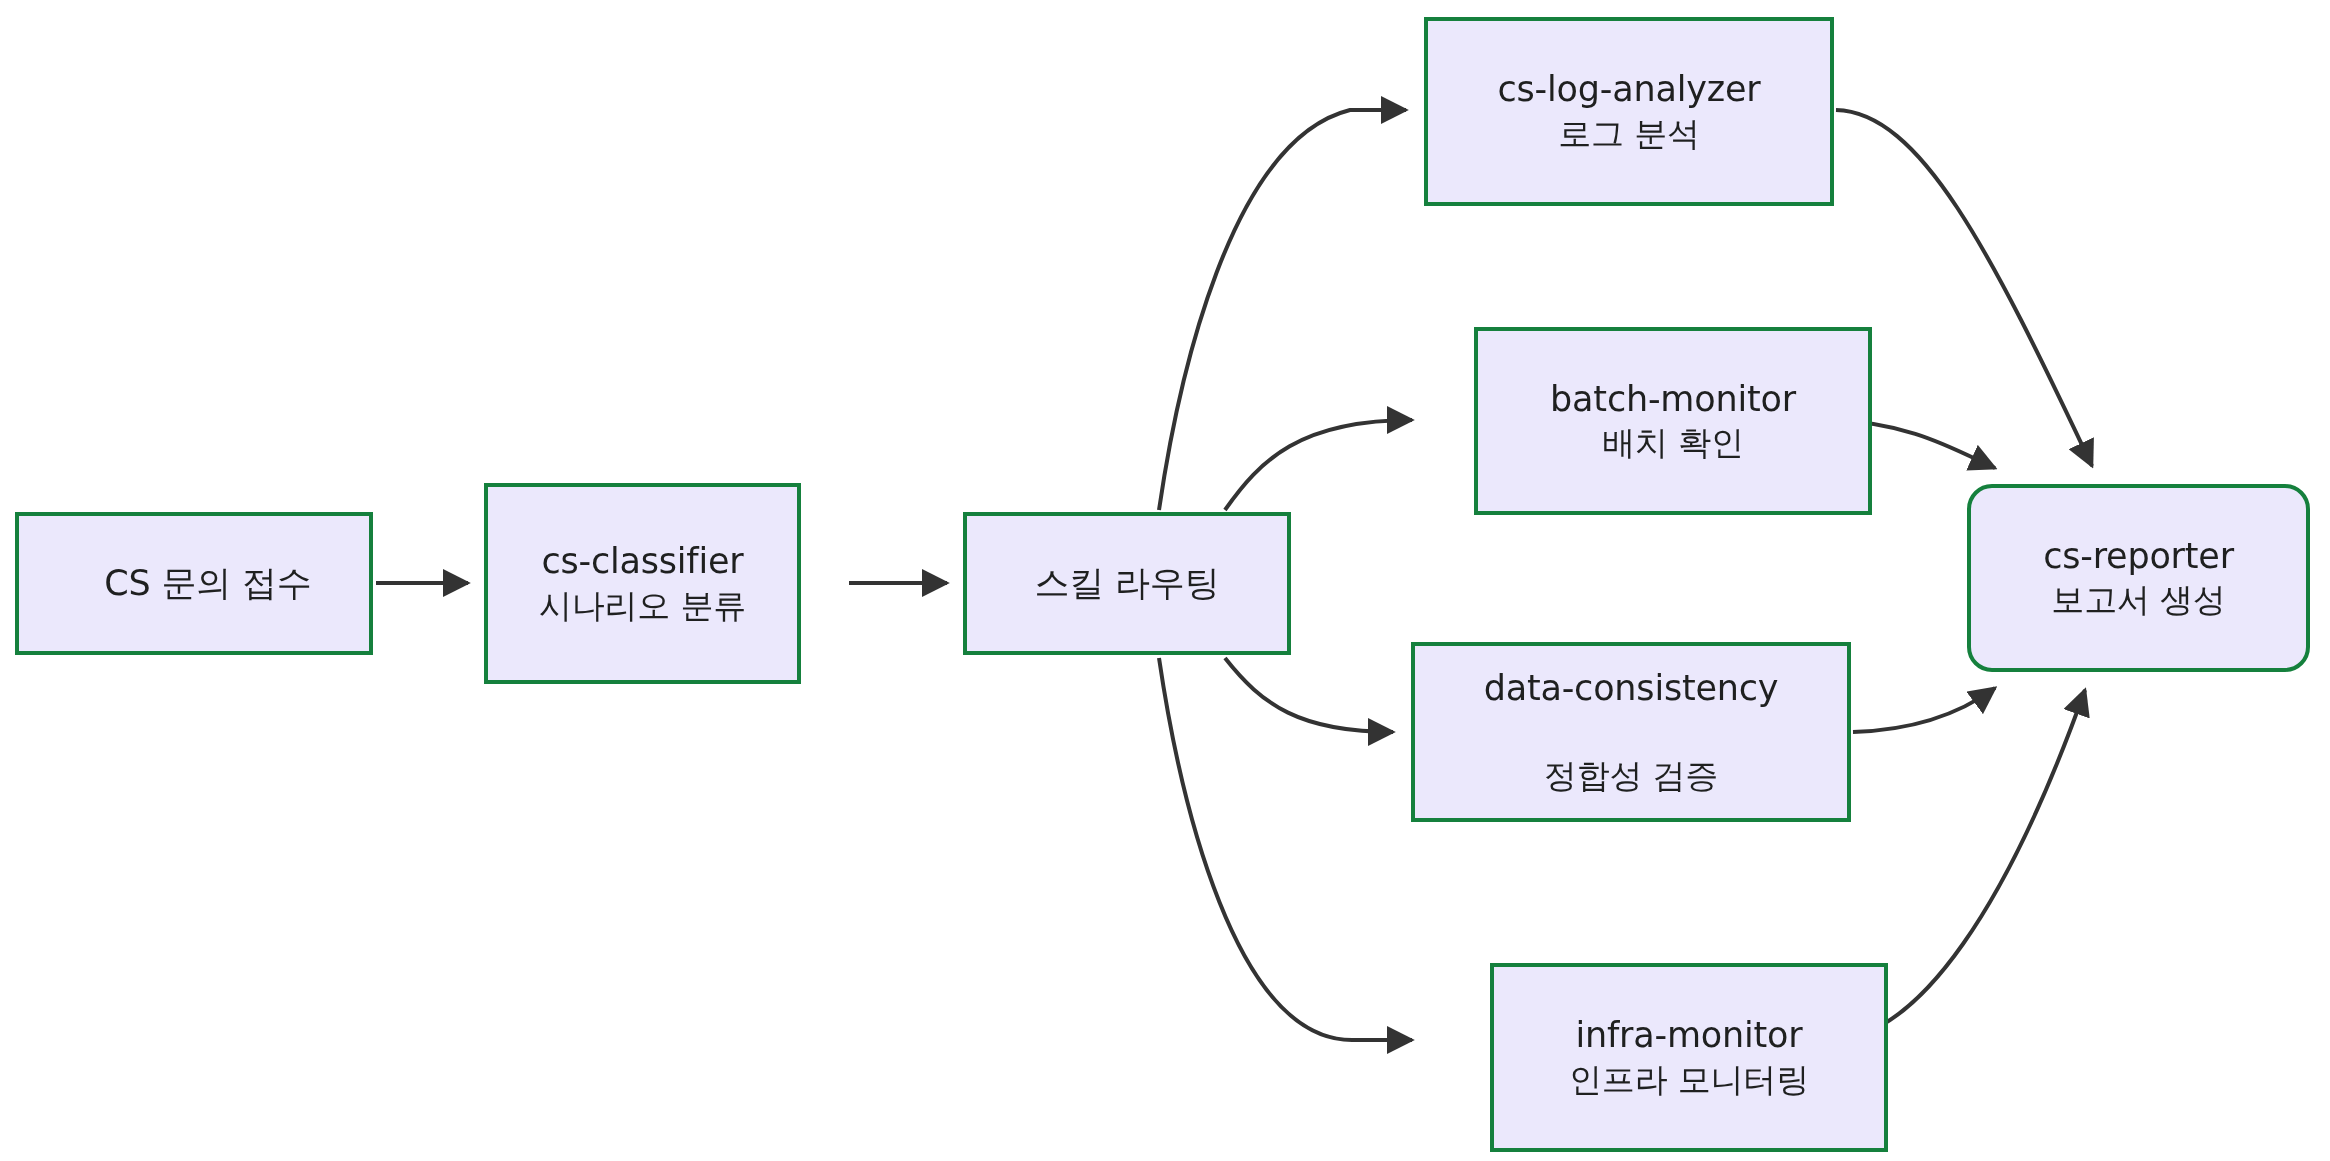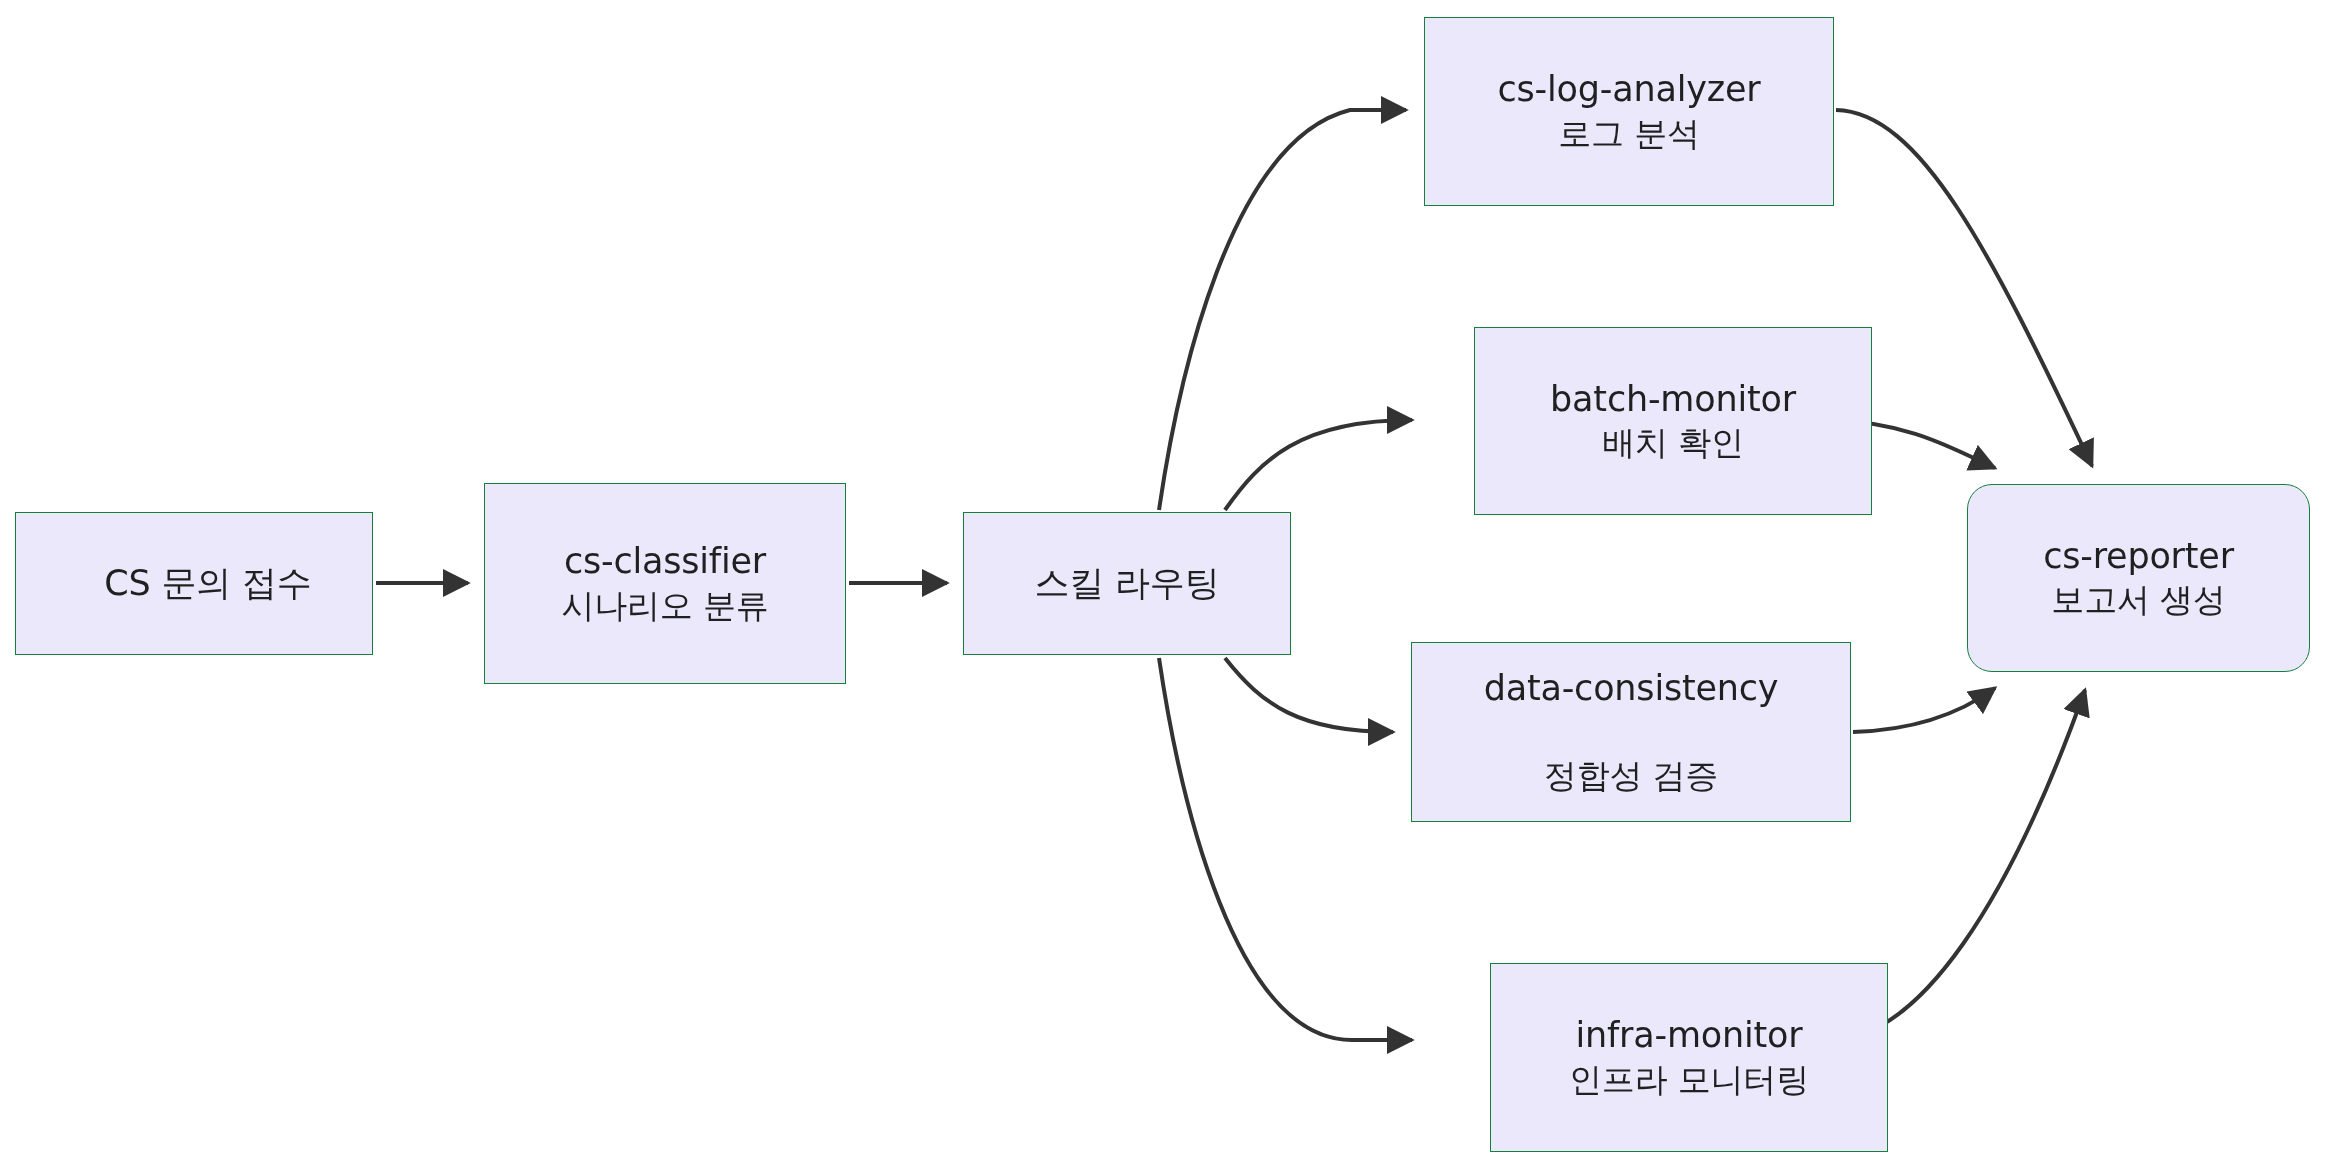--- a/index.html
+++ b/index.html
@@ -23,21 +23,21 @@
     left: 0;
     top: 0;
     width: 2330px;
     height: 1161px;
     pointer-events: none;
   }
   .node {
     position: absolute;
     box-sizing: border-box;
     background: #ebe8fc;
-    border: 1px solid #15803d;
+    border: 4px solid #15803d;
     display: flex;
     flex-direction: column;
     align-items: center;
     justify-content: center;
     text-align: center;
     color: #1f2020;
     line-height: 1.30;
   }
   .node .title {
     font-size: 35px;
@@ -47,21 +47,21 @@
   .node .subtitle {
     font-size: 33px;
     letter-spacing: -0.2px;
     white-space: nowrap;
   }
   .node.single .title {
     font-size: 35px;
   }
   
   #node-intake      { left: 15px;   top: 512px; width: 358px;  height: 143px; padding-left: 28px; }
-  #node-classifier  { left: 484px;  top: 483px; width: 362px;  height: 201px; }
+  #node-classifier  { left: 484px;  top: 483px; width: 317px;  height: 201px; }
   #node-router      { left: 963px;  top: 512px; width: 328px;  height: 143px; }
   #node-log         { left: 1424px; top: 17px;  width: 410px;  height: 189px; }
   #node-batch       { left: 1430px; top: 327px; width: 398px;  height: 188px; margin-left: 44px; }
   #node-data        { left: 1411px; top: 642px; width: 440px;  height: 180px; gap: 44px; }
   #node-infra       { left: 1490px; top: 946px; width: 398px;  height: 189px; margin-top: 17px; }
   #node-reporter    { left: 1967px; top: 484px; width: 343px;  height: 188px; border-radius: 25px; }
 </style>
 </head>
 <body>
 

